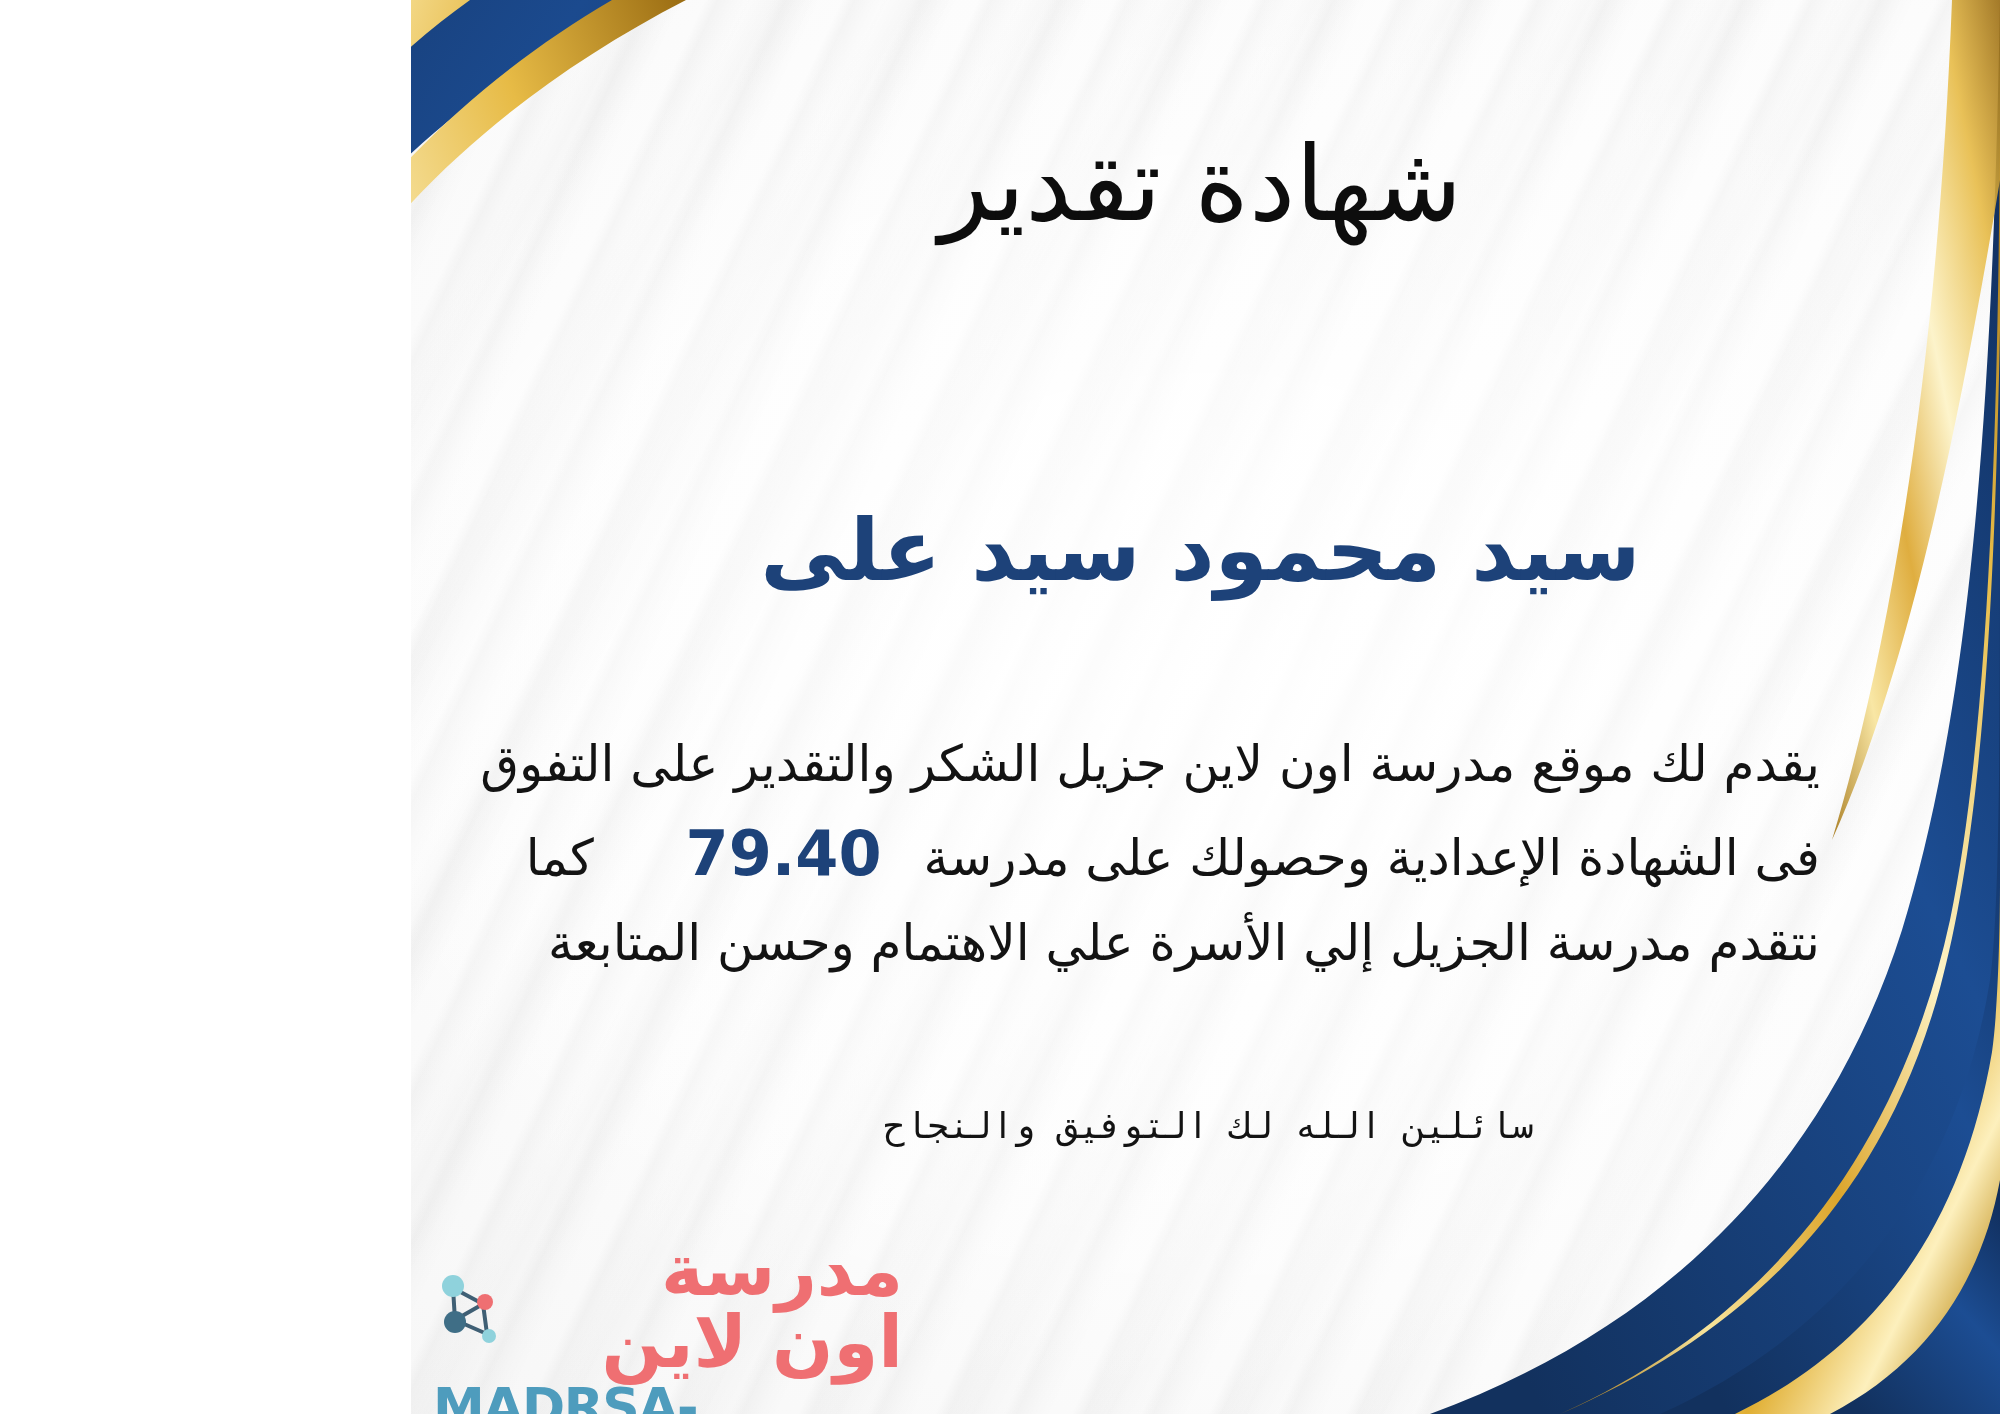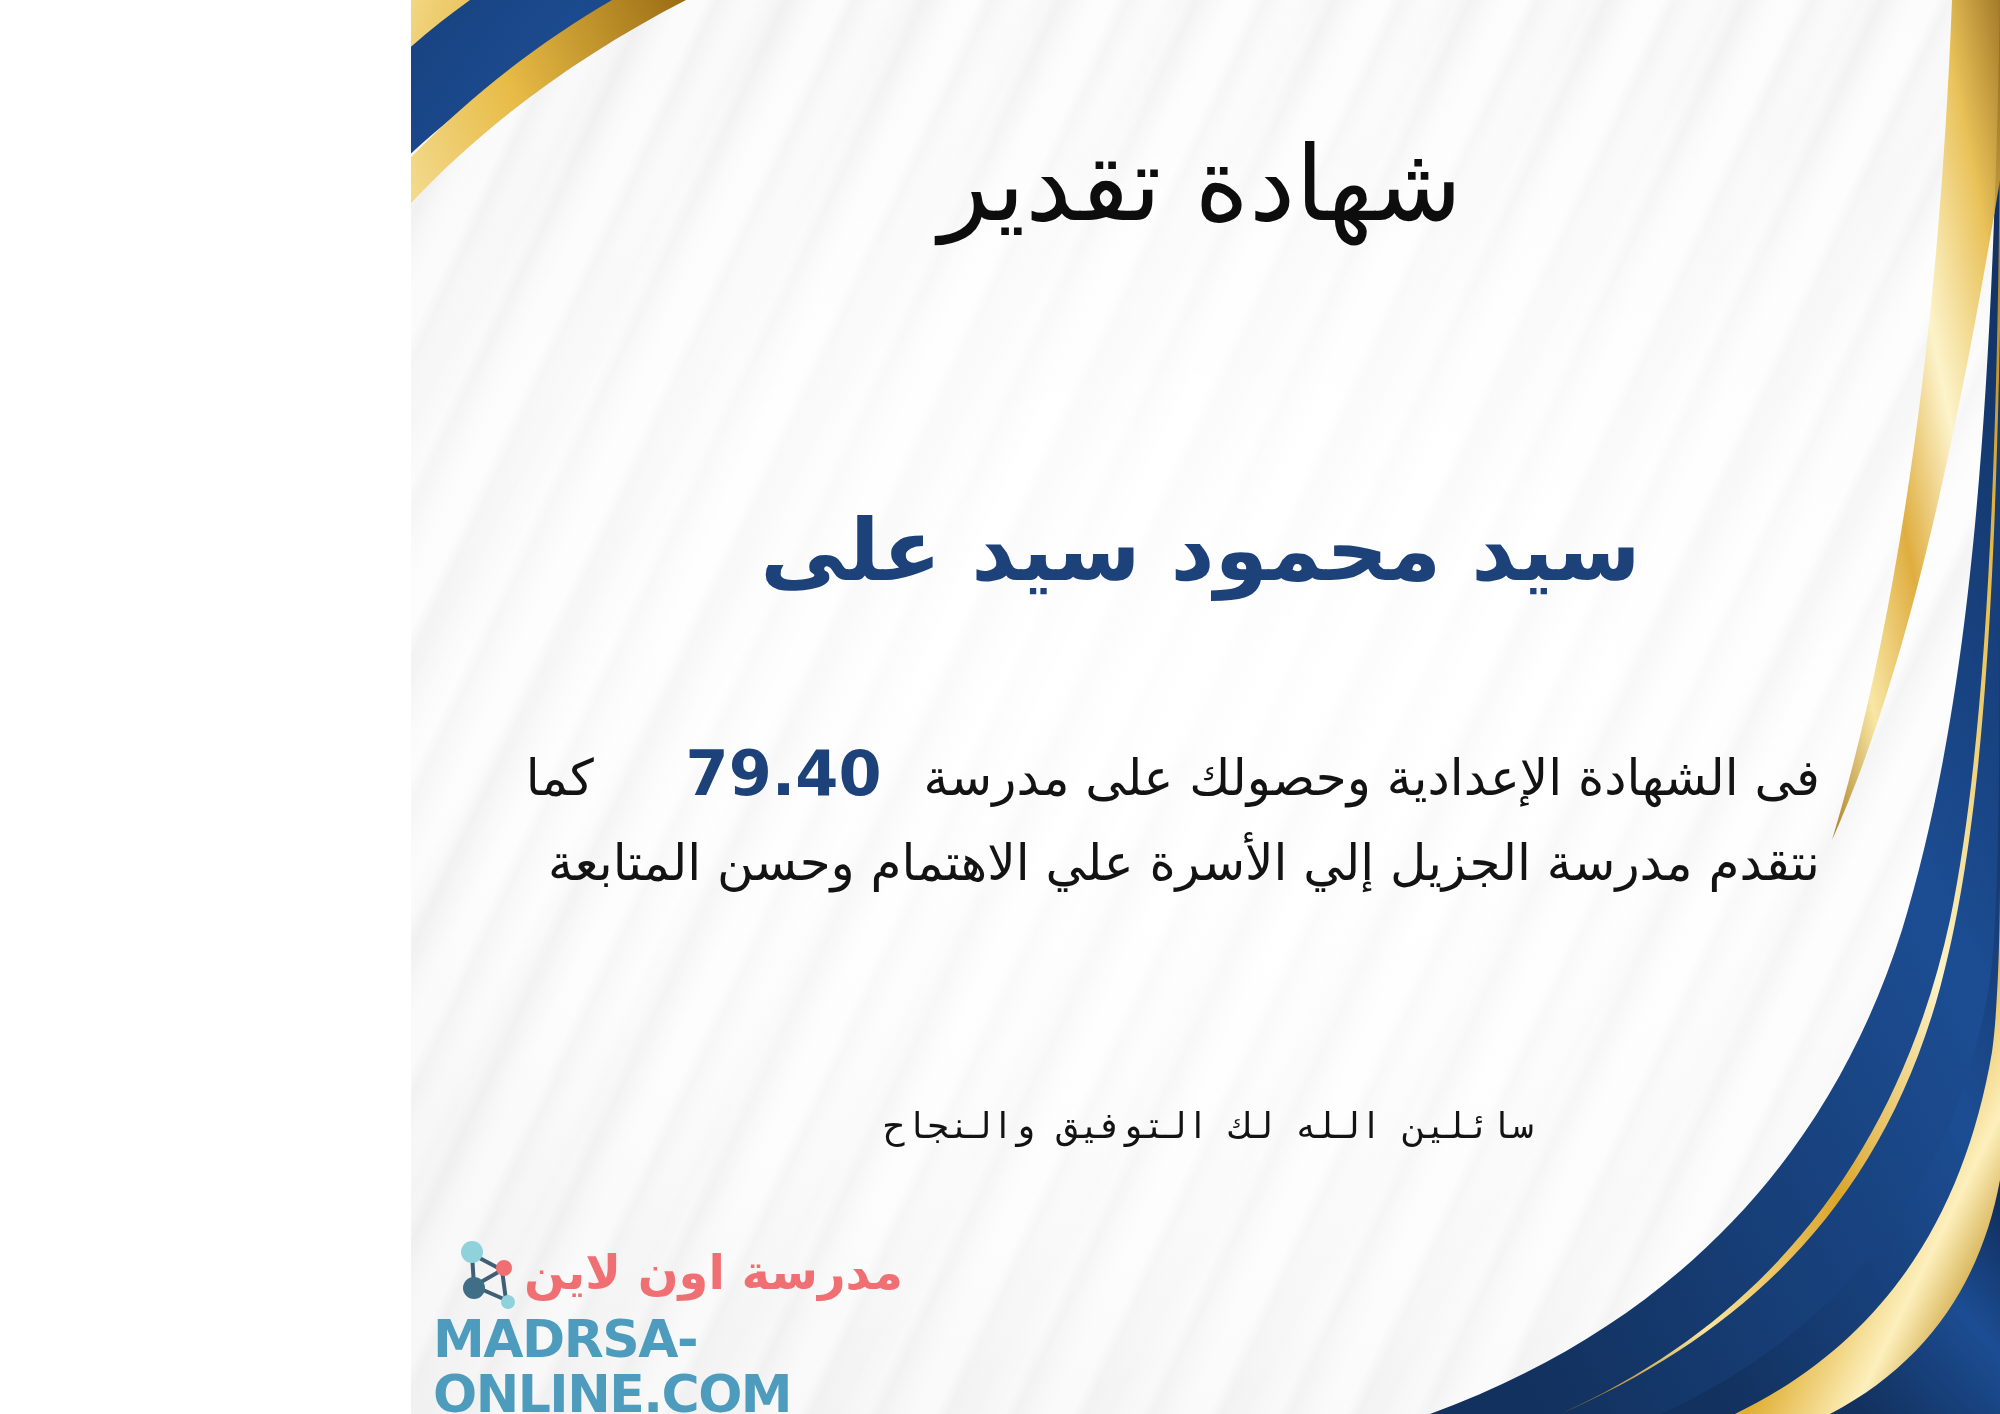--- a/index.html
+++ b/index.html
@@ -93,21 +93,21 @@
   }
 
   
   .logo{
     position:absolute;left:22px;bottom:30px;
     width:470px;height:150px;
     display:flex;flex-direction:column;align-items:flex-start;
   }
   .logo-row{display:flex;align-items:center;gap:6px;}
   .logo-ar{
-    font-size:48px;font-weight:700;color:#ef6f72;
+    font-size:72px;font-weight:700;color:#ef6f72;
     line-height:1;letter-spacing:-1px;
   }
   .logo-mark{width:66px;height:76px;flex:0 0 auto;}
   .logo-mark svg{display:block;width:66px;height:76px;}
   .logo-url{
     font-size:52px;font-weight:700;color:#4e9cbd;
     letter-spacing:-1.5px;line-height:1.05;
     direction:ltr;margin-top:2px;
   }
 </style>
@@ -254,20 +254,21 @@
     </svg>
   </div>
 
   <div class="content">
 
     <div class="title">شهادة تقدير</div>
 
     <div class="recipient">سيد محمود سيد على</div>
 
     <div class="body">
+      <span class="ln">يقدم لك موقع مدرسة اون لاين جزيل الشكر  والتقدير على التفوق</span>
       <span class="ln">
         <span>فى الشهادة الإعدادية وحصولك على مدرسة</span>
         <span class="grade">79.40</span>
         <span class="gap"></span>
         <span>كما</span>
       </span>
       <span class="ln">نتقدم  مدرسة الجزيل إلي الأسرة علي الاهتمام وحسن المتابعة</span>
     </div>
 
     <div class="closing">سائلين الله لك التوفيق  والنجاح</div>

